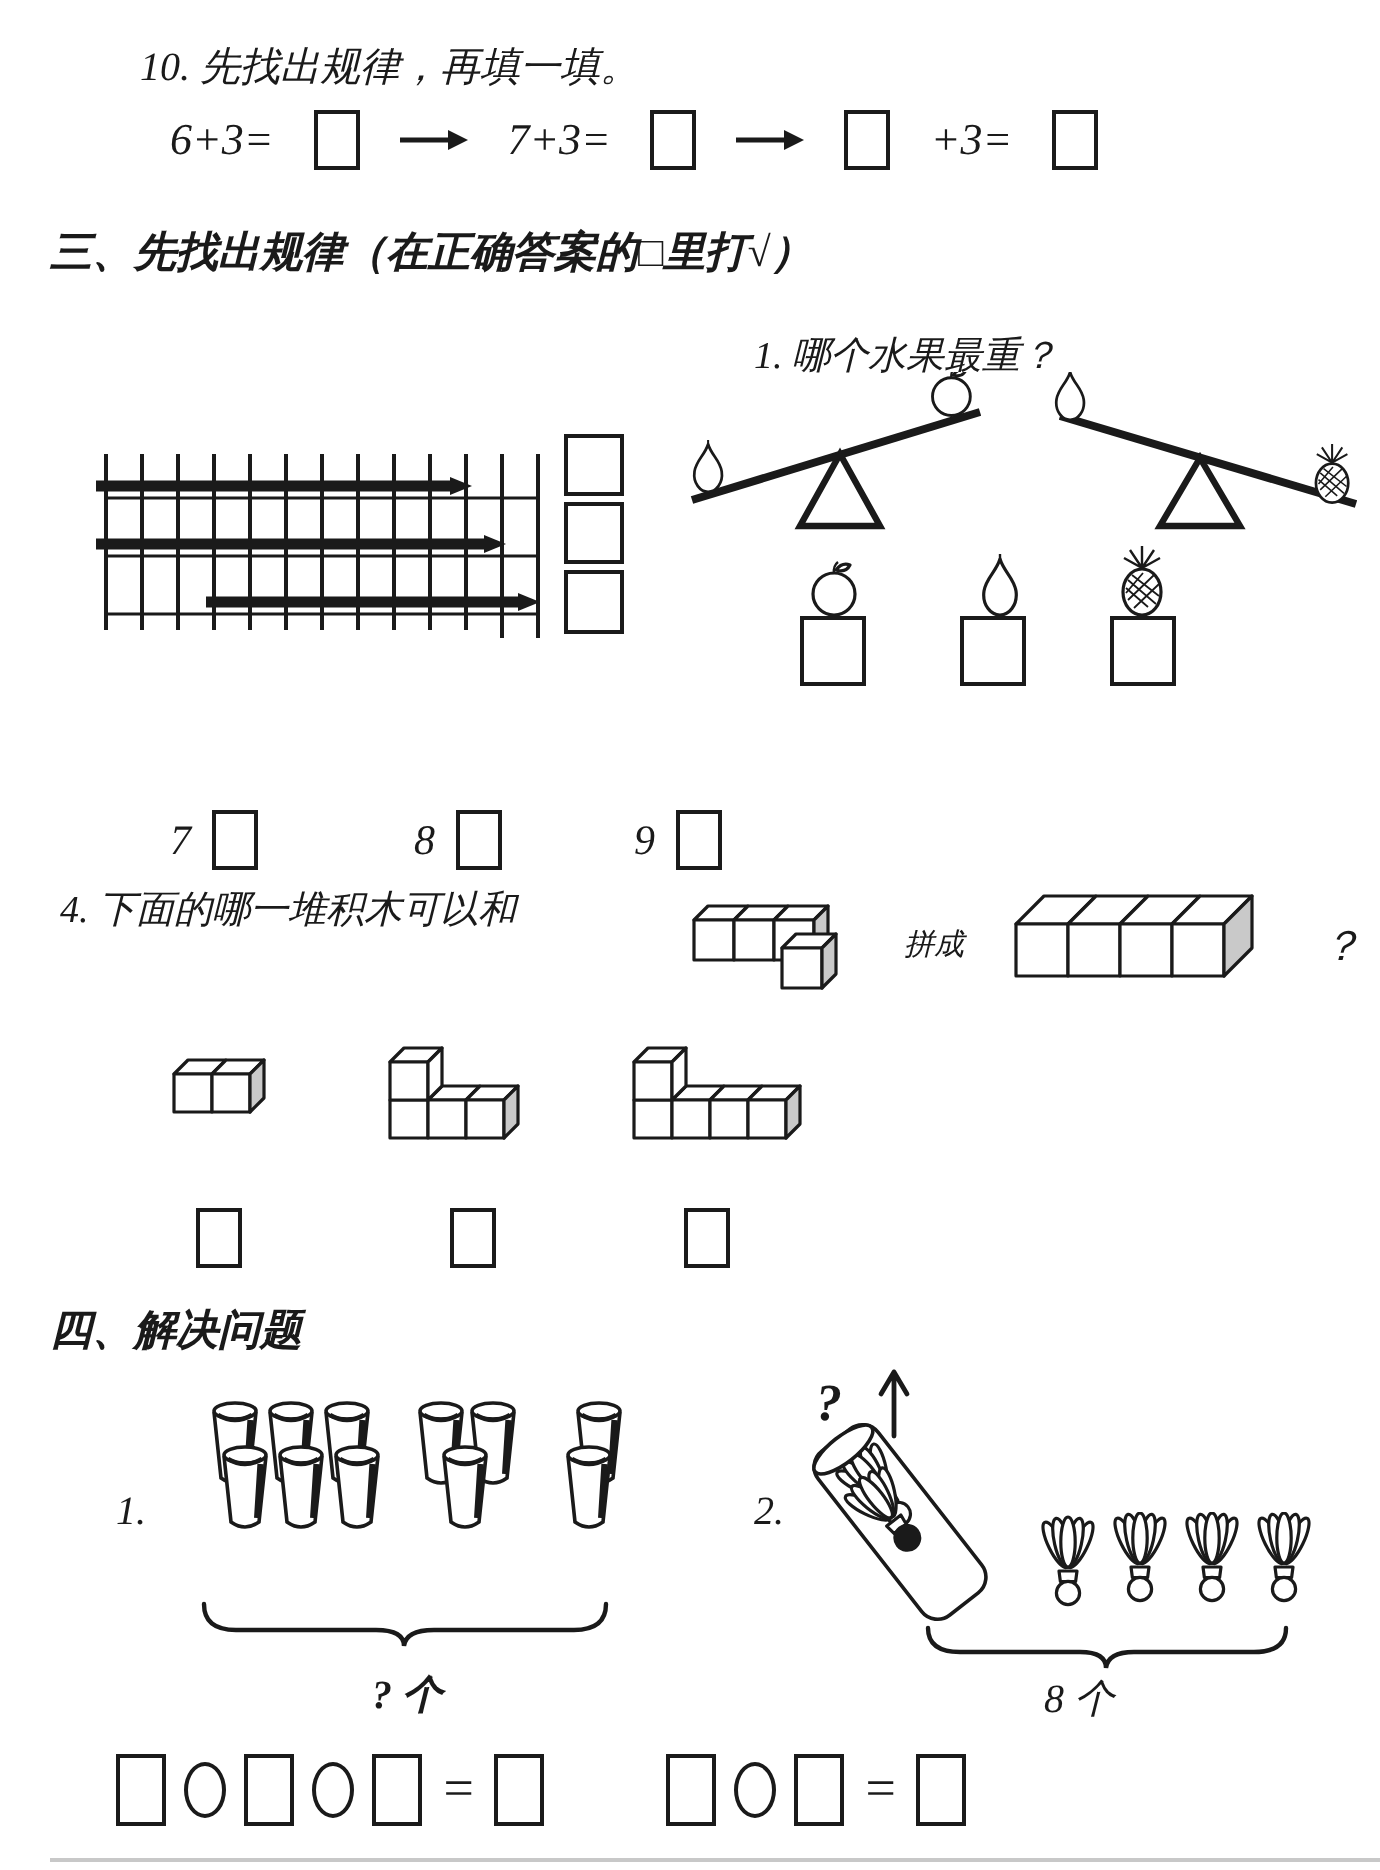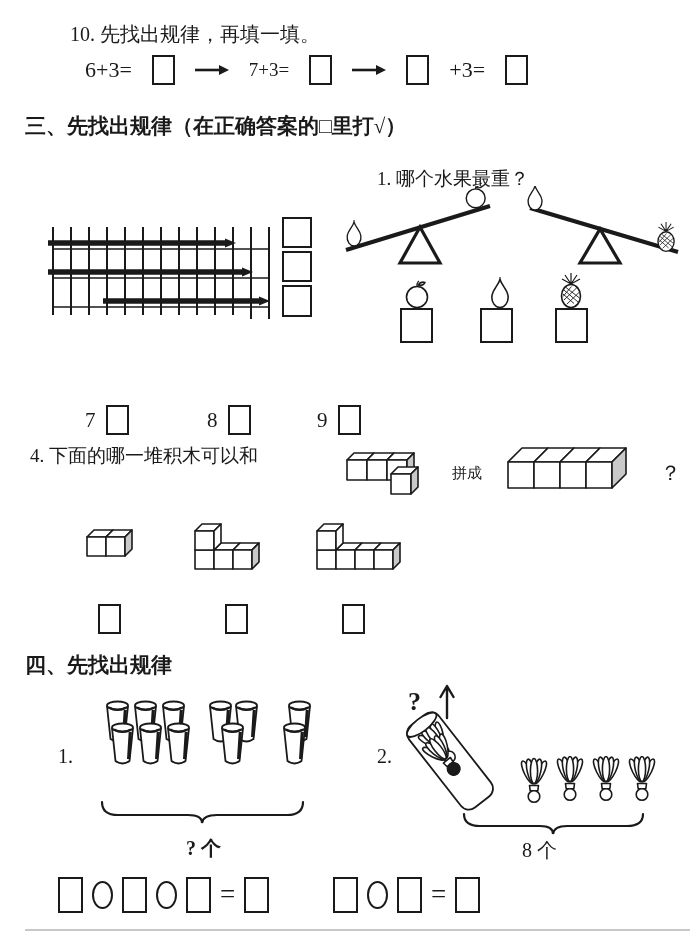--- a/index.html
+++ b/index.html
@@ -1,19 +1,19 @@
 <!DOCTYPE html>
 <html><head>
 <meta charset="utf-8">
 <style>
   html,body{margin:0;padding:0;background:#ffffff;}
   #page{position:relative;width:690px;height:935px;background:#fff;overflow:hidden;
         font-family:"Liberation Serif","DejaVu Serif",serif;color:#1a1a1a;}
   .abs{position:absolute;}
-  .txt{white-space:nowrap;line-height:1.25;}
+  .txt{white-space:nowrap;line-height:1.25;font-style:italic;}
   .bold{font-weight:bold;}
   .box{border:2px solid #1a1a1a;background:#fff;box-sizing:border-box;}
   .circle{border:2px solid #1a1a1a;border-radius:50%;background:#fff;box-sizing:border-box;}
   .row{display:flex;align-items:center;}
   .col{display:flex;flex-direction:column;}
   .eq-sq{width:25px;height:36px;}
   .eq-ci{width:21px;height:28px;}
   .q10-sq{width:23px;height:30px;}
   .opt-sq{width:23px;height:30px;}
   svg{display:block;}
@@ -61,21 +61,21 @@
   </svg>
 
   <div class="abs txt" style="left:70px;top:22px;font-size:20px">10. 先找出规律，再填一填。</div>
   <div class="abs row" style="left:85px;top:55px;gap:20px">
     <span class="txt" style="font-size:22px">6+3=</span>
     <div class="box q10-sq"></div>
     <svg width="34" height="14" viewBox="0 0 34 14">
       <line x1="0" y1="7" x2="25" y2="7" stroke="#1a1a1a" stroke-width="2.6"></line>
         <polygon points="24,2 34,7 24,12" fill="#1a1a1a"></polygon>
     </svg>
-    <span class="txt" style="font-size:19px">7+3=</span>
+    <span class="txt" style="font-size:22px">7+3=</span>
     <div class="box q10-sq"></div>
     <svg width="34" height="14" viewBox="0 0 34 14">
       <line x1="0" y1="7" x2="25" y2="7" stroke="#1a1a1a" stroke-width="2.6"></line>
         <polygon points="24,2 34,7 24,12" fill="#1a1a1a"></polygon>
     </svg>
     <div class="box q10-sq"></div>
     <span class="txt" style="font-size:22px">+3=</span>
     <div class="box q10-sq"></div>
   </div>
 
@@ -223,21 +223,21 @@
       <rect x="59" y="32" width="19" height="19" class="shape"></rect>
     <polygon points="78,32 85,25 85,44 78,51" class="shape shade"></polygon>
     <polygon points="2,13 9,6 28,6 21,13" class="shape"></polygon>
       <rect x="2" y="13" width="19" height="19" class="shape"></rect>
     <polygon points="21,13 28,6 28,25 21,32" class="shape"></polygon>
   </svg>
   <div class="abs box" style="left:98px;top:604px;width:23px;height:30px"></div>
   <div class="abs box" style="left:225px;top:604px;width:23px;height:30px"></div>
   <div class="abs box" style="left:342px;top:604px;width:23px;height:30px"></div>
 
-  <div class="abs txt bold" style="left:25px;top:652px;font-size:21px">四、先找出规律</div>
+  <div class="abs txt bold" style="left:25px;top:652px;font-size:21px">四、解决问题</div>
 
   <div class="abs txt" style="left:58px;top:744px;font-size:20px">1.</div>
   <svg class="abs" style="left:100px;top:698px" width="235" height="108" viewBox="0 0 235 108">
     <use href="#cup" transform="translate(4,2)"></use>
       <use href="#cup" transform="translate(32,2)"></use>
       <use href="#cup" transform="translate(60,2)"></use>
     <use href="#cup" transform="translate(9,24)"></use>
       <use href="#cup" transform="translate(37,24)"></use>
       <use href="#cup" transform="translate(65,24)"></use>
     <use href="#cup" transform="translate(107,2)"></use>

